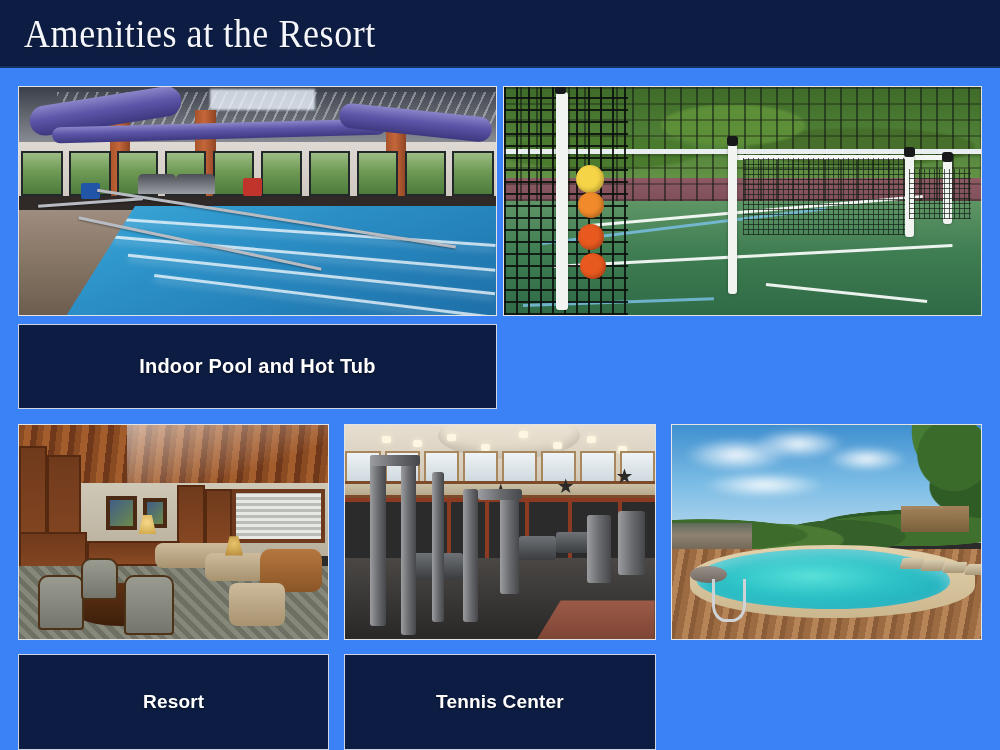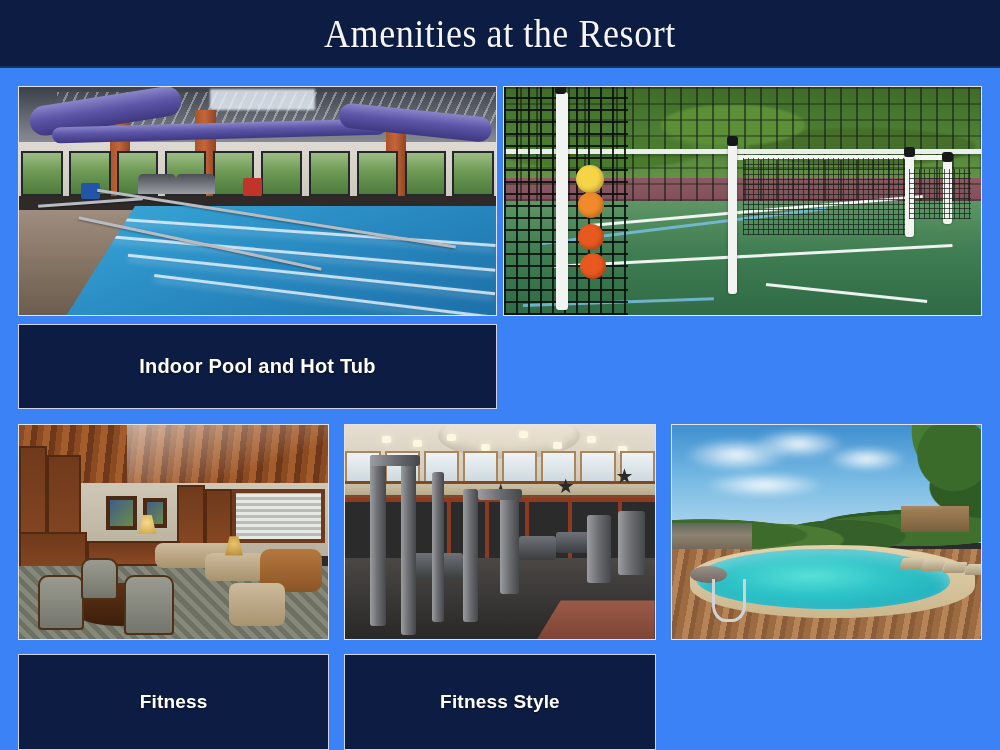--- a/index.html
+++ b/index.html
@@ -13,21 +13,21 @@
     font-family: "Liberation Sans", sans-serif;
   }
 
   
   .page-header {
     width: 1000px;
     height: 68px;
     background: #0d1c42;
     display: flex;
     align-items: center;
-    justify-content: center;
+    justify-content: flex-start;
     border-bottom: 2px solid #18305e;
   }
   .page-title {
     color: #f4f6fb;
     font-family: "Liberation Serif", serif;
     font-size: 41px;
     font-weight: 400;
     letter-spacing: 0.6px;
     transform: scaleX(0.88);
     transform-origin: center;
@@ -518,21 +518,21 @@
           <div class="lib-armchair-leather"></div>
           <div class="lib-table"></div>
           <div class="lib-chair" style="left:6%;bottom:4%;width:15%;height:26%"></div>
           <div class="lib-chair" style="left:20%;bottom:18%;width:12%;height:20%"></div>
           <div class="lib-chair" style="left:34%;bottom:2%;width:16%;height:28%"></div>
           <div class="lib-sofa" style="left:68%;bottom:6%;width:18%;height:20%"></div>
           <div class="lib-lamp" style="left:37%;top:42%"></div>
           <div class="lib-lamp" style="left:65%;top:52%;background:radial-gradient(ellipse at 50% 40%,#e8c46a,#a87a2e)"></div>
         </div>
       </div>
-      <div class="caption">Fitness</div>
+      <div class="caption">Resort</div>
     </div>
 
     <div class="card card-bottom">
       <div class="photo">
         <div class="scene">
           <div class="gym-ceiling"></div>
           <div class="gym-dome"></div>
           <div class="gym-light" style="left:12%;top:5%"></div>
           <div class="gym-light" style="left:22%;top:7%"></div>
           <div class="gym-light" style="left:33%;top:4%"></div>
@@ -573,21 +573,21 @@
           <div class="gym-machine" style="left:50%;top:33%;width:6%;height:46%"></div>
           <div class="gym-machine" style="left:43%;top:30%;width:14%;height:5%"></div>
           <div class="gym-machine" style="left:78%;top:42%;width:8%;height:32%"></div>
           <div class="gym-machine" style="left:88%;top:40%;width:9%;height:30%"></div>
           <div class="gym-machine" style="left:8%;top:14%;width:5%;height:80%"></div>
           <div class="gym-machine" style="left:18%;top:16%;width:5%;height:82%"></div>
           <div class="gym-machine" style="left:8%;top:14%;width:16%;height:5%"></div>
           <div class="gym-machine" style="left:28%;top:22%;width:4%;height:70%"></div>
         </div>
       </div>
-      <div class="caption">Fitness Style</div>
+      <div class="caption">Tennis Center</div>
     </div>
 
     <div class="card card-bottom">
       <div class="photo">
         <div class="scene">
           <div class="rp-sky"></div>
           <div class="rp-cloud" style="left:4%;top:6%;width:34%;height:16%"></div>
           <div class="rp-cloud" style="left:26%;top:2%;width:30%;height:14%"></div>
           <div class="rp-cloud" style="left:50%;top:10%;width:26%;height:12%"></div>
           <div class="rp-cloud" style="left:10%;top:22%;width:40%;height:12%"></div>

